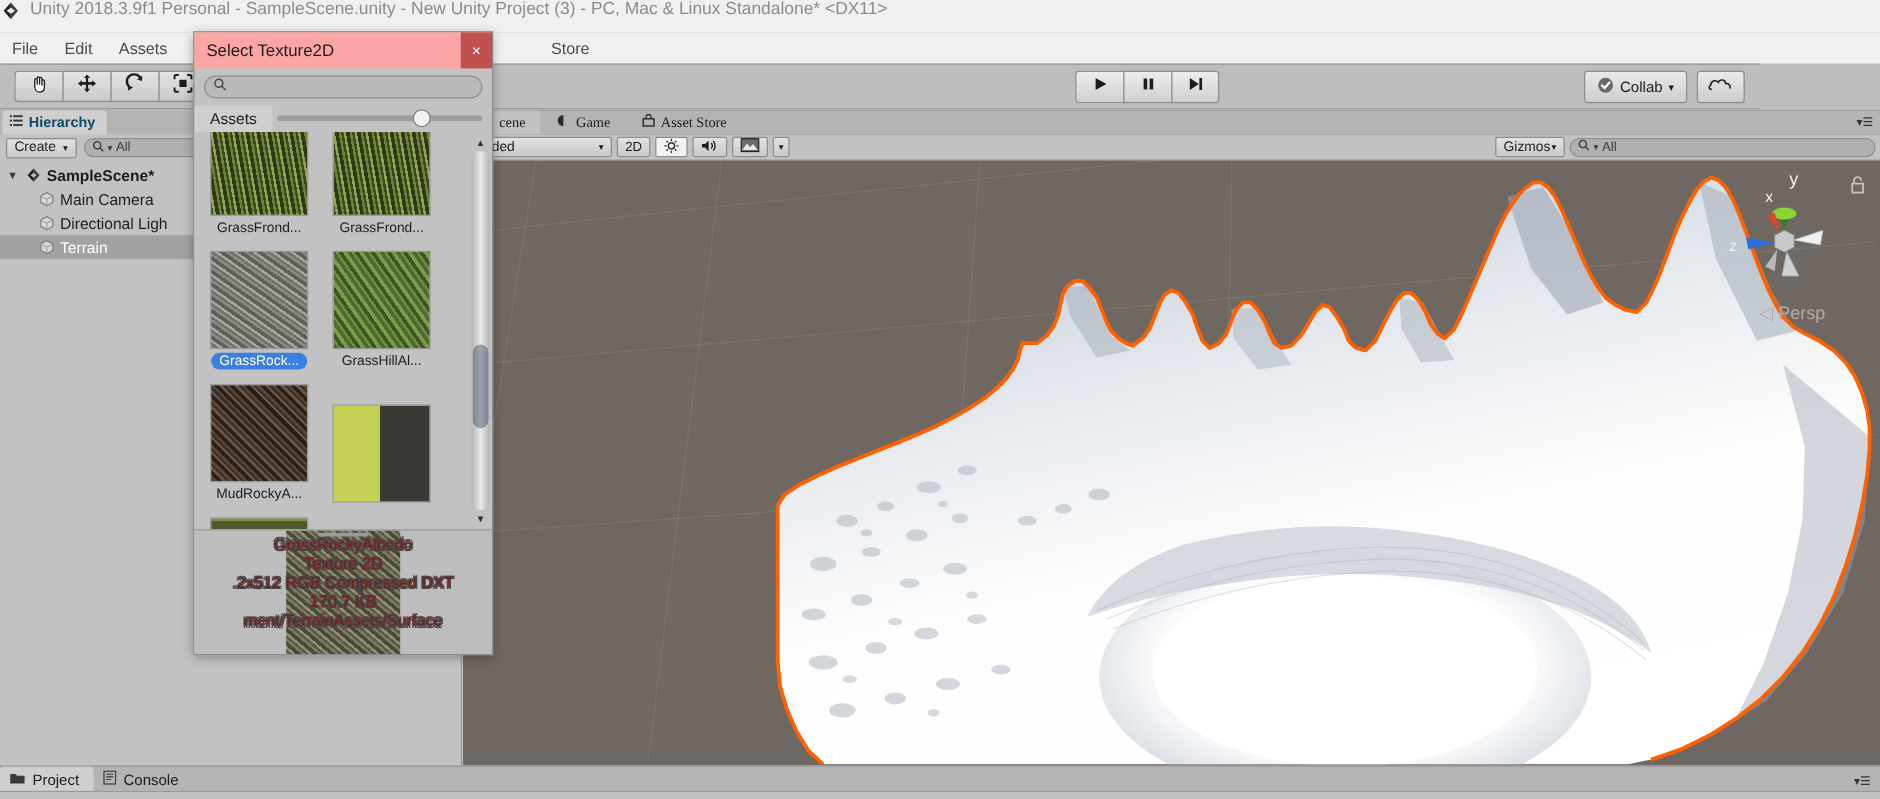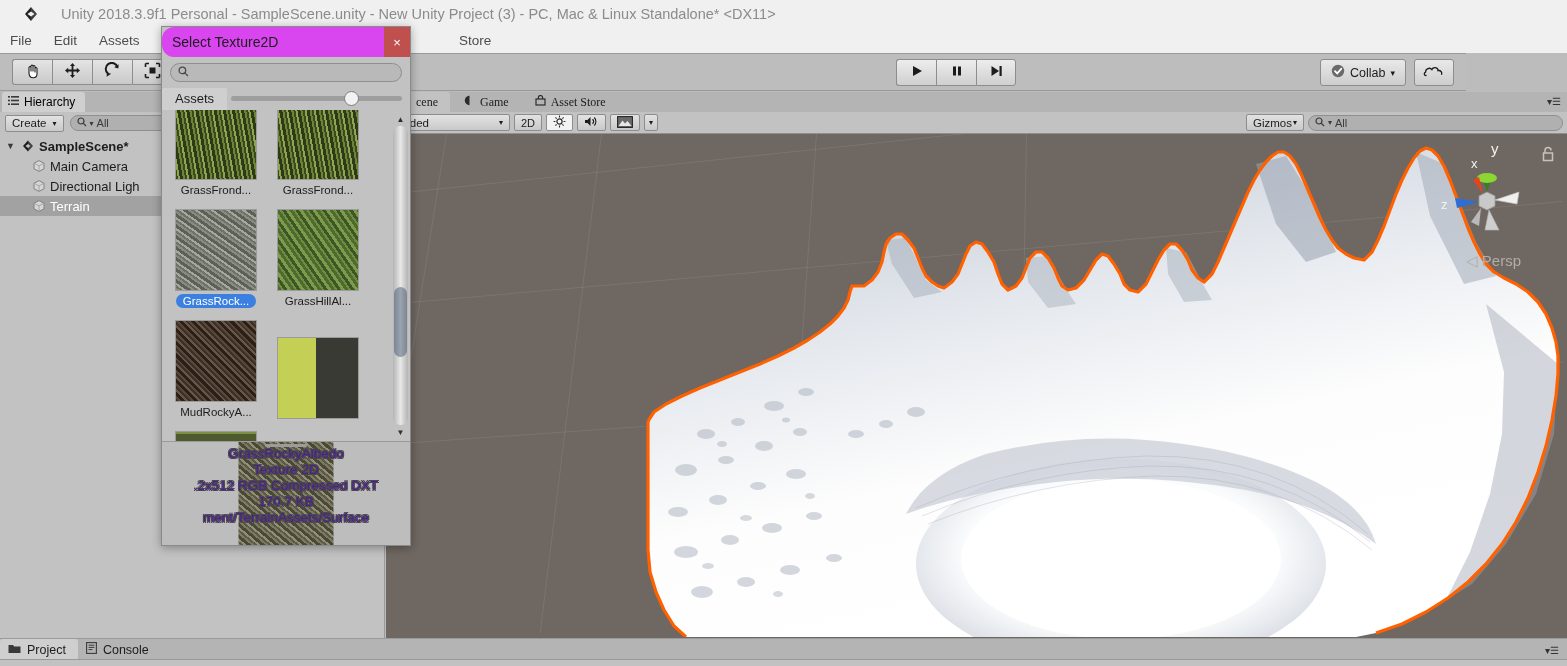--- a/index.html
+++ b/index.html
@@ -8,21 +8,21 @@
     font-family: "Liberation Sans", sans-serif;
     overflow: hidden;
     background: #bcbcbc;
   }
   .app { position: relative; width: 1567px; height: 666px; }
 
   
   .titlebar {
     position: absolute; left: 0; top: 0; width: 1567px; height: 27px;
     background: #f0f0f0;
-    display: flex; align-items: center; gap: 21px; padding-left: 22px;
+    display: flex; gap: 7px; padding-left: 0;
   }
   .unity-logo { width: 18px; height: 18px; position: relative; flex: none; }
   .title-text { font-size: 14.5px; color: #8b8b8b; white-space: nowrap; }
 
   
   .menubar {
     position: absolute; left: 0; top: 27px; width: 1567px; height: 26px;
     background: #f0f0f0; display: flex; align-items: center;
     padding-left: 10px; gap: 22px;
   }
@@ -81,21 +81,21 @@
   
   .hierarchy {
     position: absolute; left: 0; top: 92px; width: 385px; height: 546px;
     background: #c2c2c2; border-right: 1px solid #9a9a9a;
   }
   .panel-tabs { height: 20px; position: relative; background: #b4b4b4; }
   .panel-tab {
     position: absolute; left: 2px; top: 0; height: 20px;
     padding: 0 10px 0 6px; display: flex; align-items: center; gap: 5px;
     background: #cfcfcf; border-radius: 3px 3px 0 0;
-    font-size: 12px; color: #000000;
+    font-size: 12px; color: #0c4a6e; font-weight: bold;
   }
   .hier-toolbar {
     height: 22px; background: #c2c2c2; display: flex; align-items: center;
     gap: 6px; padding: 0 5px;
   }
   .create-btn {
     height: 17px; padding: 0 6px; display: flex; align-items: center; gap: 6px;
     background: linear-gradient(#e2e2e2,#c9c9c9); border: 1px solid #8d8d8d;
     border-radius: 2px; font-size: 11.5px; color: #1c1c1c;
   }
@@ -186,22 +186,22 @@
   .bottom-menu-icon { position: absolute; right: 8px; top: 6px; font-size: 10px; color: #333; }
 
   
   .modal {
     position: absolute; left: 161px; top: 26px; width: 250px; height: 520px;
     background: #c2c2c2; border: 1px solid #8a8a8a;
     box-shadow: 0 2px 9px rgba(0,0,0,0.32);
     z-index: 50; display: flex; flex-direction: column;
   }
   .modal-titlebar {
-    height: 30px; background: #d946ef; display: flex; align-items: center;
-    justify-content: space-between; padding-left: 10px; flex: none; border-radius: 12px;
+    height: 30px; background: #fca5a5; display: flex; align-items: center;
+    justify-content: space-between; padding-left: 10px; flex: none;
   }
   .modal-title { font-size: 14px; color: #1c1c1c; }
   .modal-close {
     width: 26px; height: 30px; background: #c0504d; color: #fff;
     display: flex; align-items: center; justify-content: center;
     font-size: 13px; flex: none;
   }
   .modal-search-row { height: 30px; display: flex; align-items: center; padding: 0 8px; flex: none; }
   .modal-search {
     flex: 1; height: 19px; background: #b9b9b9; border: 1px solid #8f8f8f;
@@ -256,21 +256,21 @@
   .modal-preview {
     height: 104px; background: #bdbdbd; border-top: 1px solid #9a9a9a;
     position: relative; flex: none; overflow: hidden;
   }
   .preview-lines {
     position: absolute; left: 0; top: 4px; width: 100%;
     display: flex; flex-direction: column; align-items: center; gap: 1px;
     z-index: 2; pointer-events: none;
   }
   .preview-line {
-    font-size: 13.5px; color: #4c1d95; white-space: nowrap;
+    font-size: 13.5px; color: #7f1d1d; white-space: nowrap;
     text-shadow: 1px 1px 0 #4a4a4a, -1px -1px 0 #4a4a4a, 1px -1px 0 #4a4a4a, -1px 1px 0 #4a4a4a;
   }
   .preview-thumb {
     position: absolute; left: 50%; transform: translateX(-50%); top: 0;
     width: 95px; height: 104px; z-index: 1;
   }
   .preview-grip {
     position: absolute; left: 50%; transform: translateX(-50%); top: 2px;
     width: 42px; height: 3px; background: #9b9b9b; border-radius: 2px; z-index: 3;
   }

